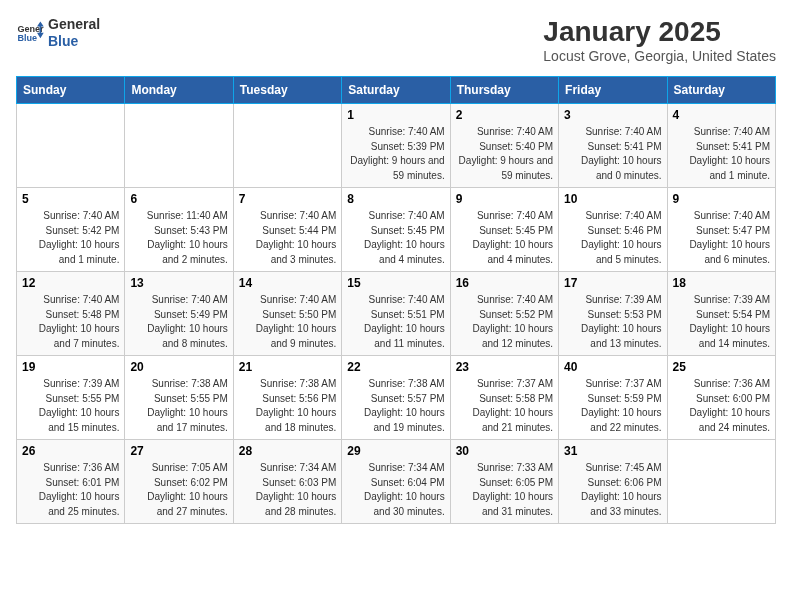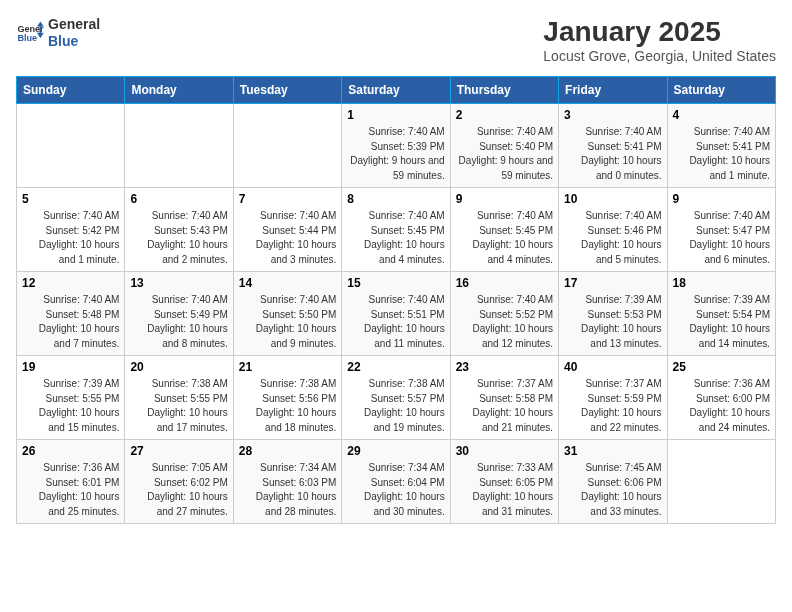--- a/index.html
+++ b/index.html
@@ -153,21 +153,21 @@
       </tr>
       <tr>
         <td>
           <span class="day-num">5</span>
           <div class="day-info">Sunrise: 7:40 AM
 Sunset: 5:42 PM
 Daylight: 10 hours and 1 minute.</div>
         </td>
         <td>
           <span class="day-num">6</span>
-          <div class="day-info">Sunrise: 7:40 AM
+          <div class="day-info">Sunrise: 11:40 AM
 Sunset: 5:43 PM
 Daylight: 10 hours and 2 minutes.</div>
         </td>
         <td>
           <span class="day-num">7</span>
           <div class="day-info">Sunrise: 7:40 AM
 Sunset: 5:44 PM
 Daylight: 10 hours and 3 minutes.</div>
         </td>
         <td>

